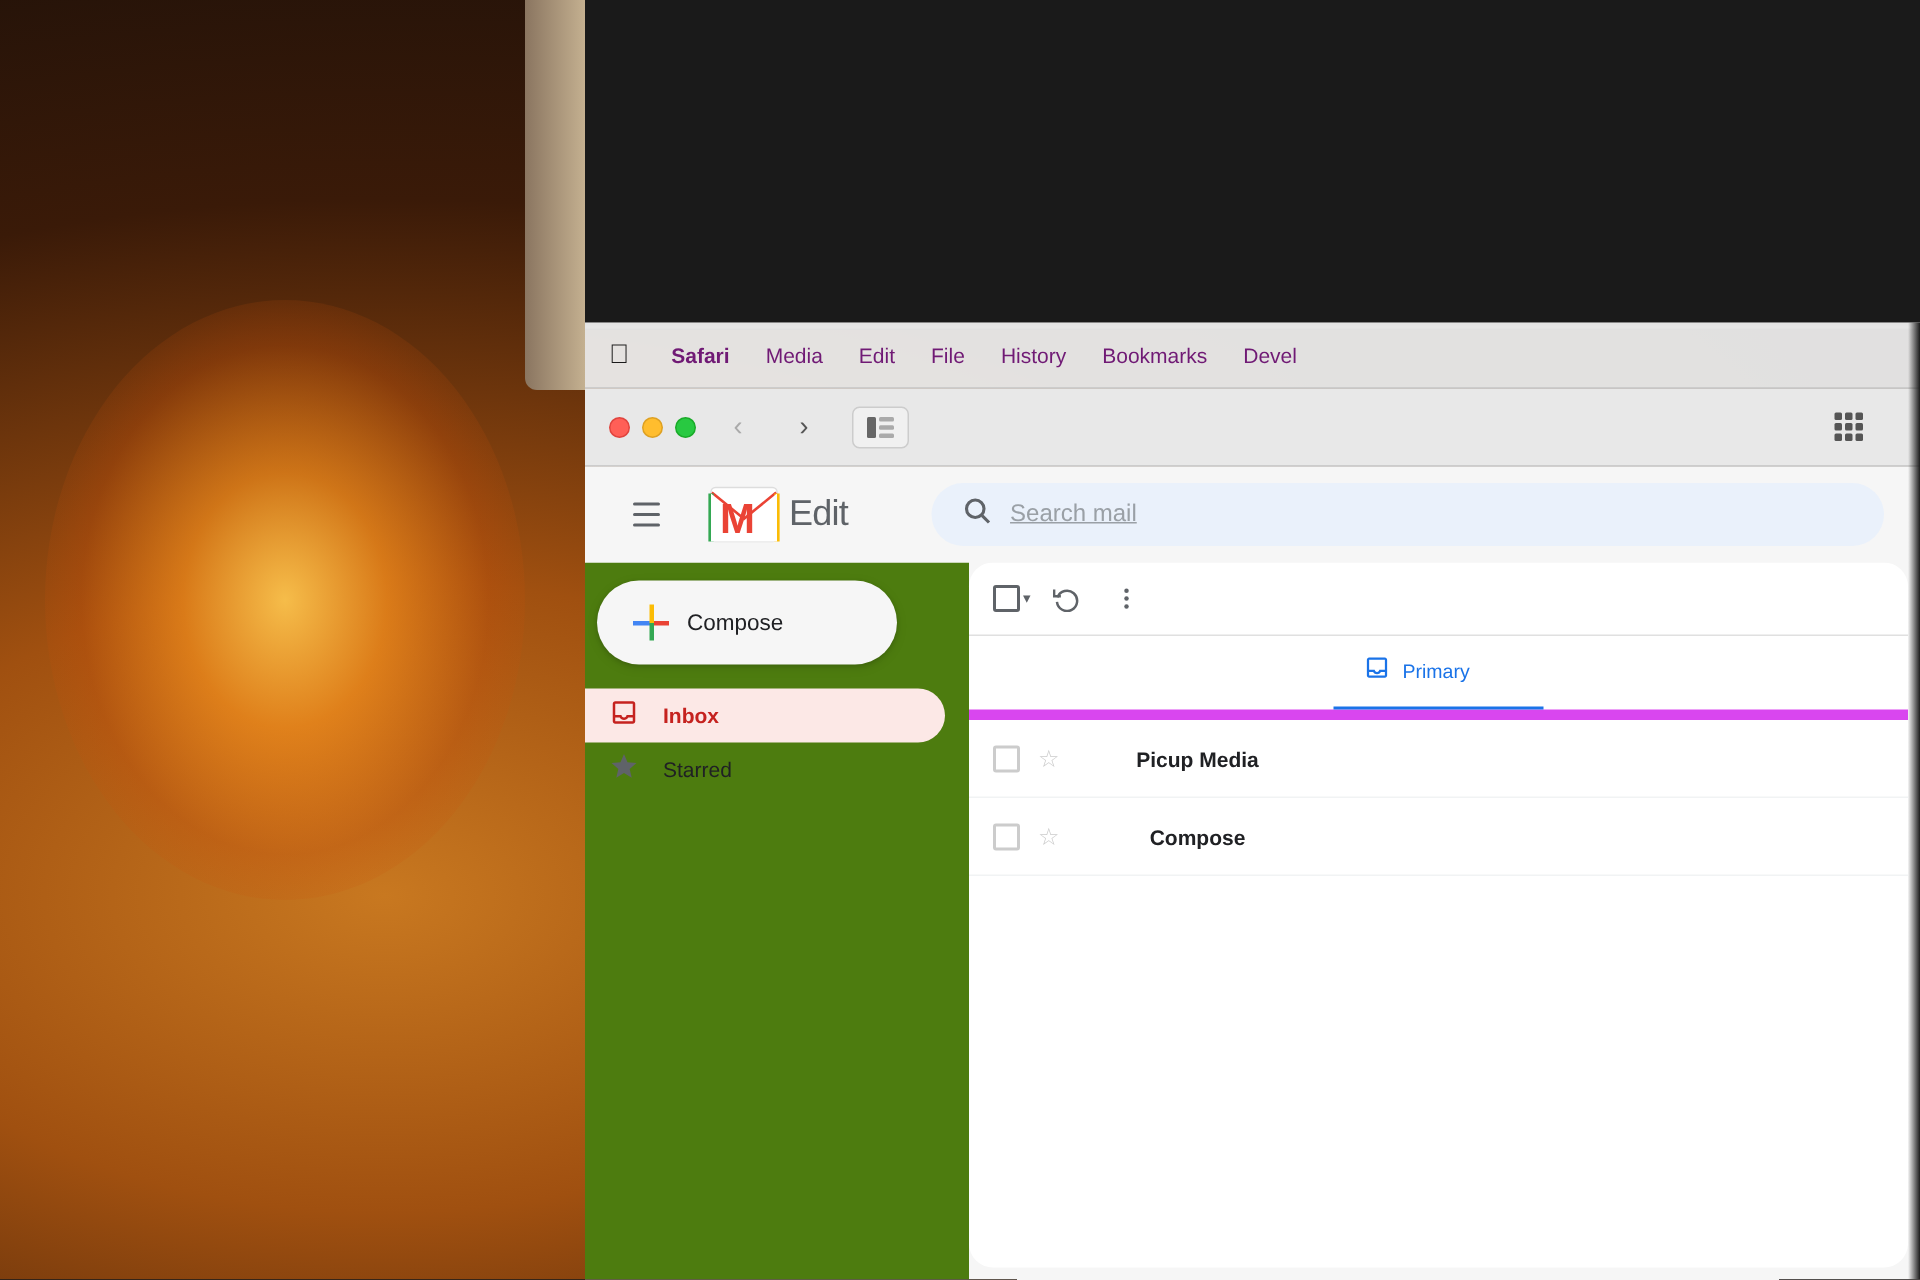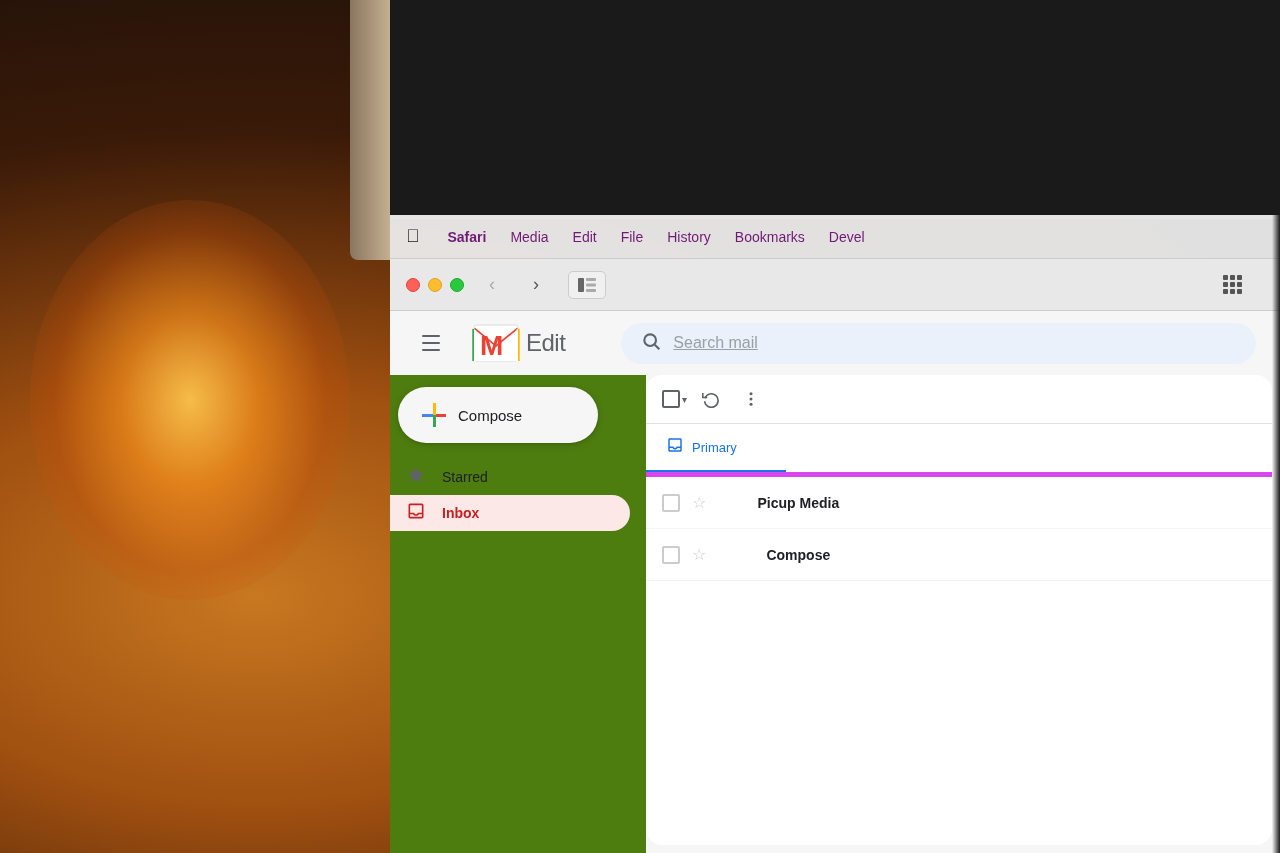--- a/index.html
+++ b/index.html
@@ -392,21 +392,22 @@
       background: transparent;
       cursor: pointer;
       border-radius: 50%;
       color: #5f6368;
       font-size: 18px;
     }
 
     
     .gmail-tabs {
       display: flex;
-      border-bottom: 5px solid #d946ef;
+      border-bottom: 7px solid #d946ef;
+      justify-content: center;
     }
 
     .gmail-tab {
       display: flex;
       align-items: center;
       gap: 8px;
       padding: 12px 20px;
       cursor: pointer;
       font-size: 13px;
       color: #5f6368;
@@ -606,36 +607,36 @@
       <div class="gmail-sidebar">
 
         <button class="compose-btn">
           <div class="compose-plus-icon">
             <div class="compose-plus-h"></div>
             <div class="compose-plus-v"></div>
           </div>
           <span>Compose</span>
         </button>
 
+        <div class="sidebar-nav-item active">
+          <span class="sidebar-nav-icon active">
+            <svg width="20" height="20" viewBox="0 0 24 24" fill="#c5221f">
+              <path d="M19 3H5c-1.1 0-2 .9-2 2v14c0 1.1.9 2 2 2h14c1.1 0 2-.9 2-2V5c0-1.1-.9-2-2-2zm0 16H5v-3h3.56c.69 1.19 1.97 2 3.45 2s2.75-.81 3.45-2H19v3zm0-5h-4.99c0 1.1-.9 1.99-2 1.99S10 15.1 10 14H5V5h14v9z"></path>
+            </svg>
+          </span>
+          <span class="sidebar-nav-label active">Inbox</span>
+        </div>
+
         <div class="sidebar-nav-item">
           <span class="sidebar-nav-icon">
             <svg width="20" height="20" viewBox="0 0 24 24" fill="#5f6368">
               <path d="M12 17.27L18.18 21l-1.64-7.03L22 9.24l-7.19-.61L12 2 9.19 8.63 2 9.24l5.46 4.73L5.82 21z"></path>
             </svg>
           </span>
           <span class="sidebar-nav-label">Starred</span>
-        </div>
-
-        <div class="sidebar-nav-item active">
-          <span class="sidebar-nav-icon active">
-            <svg width="20" height="20" viewBox="0 0 24 24" fill="#c5221f">
-              <path d="M19 3H5c-1.1 0-2 .9-2 2v14c0 1.1.9 2 2 2h14c1.1 0 2-.9 2-2V5c0-1.1-.9-2-2-2zm0 16H5v-3h3.56c.69 1.19 1.97 2 3.45 2s2.75-.81 3.45-2H19v3zm0-5h-4.99c0 1.1-.9 1.99-2 1.99S10 15.1 10 14H5V5h14v9z"></path>
-            </svg>
-          </span>
-          <span class="sidebar-nav-label active">Inbox</span>
         </div>
 
 
       </div>
 
       <div class="gmail-main">
 
         <div class="gmail-toolbar">
           <div class="checkbox-wrap">
             <div class="checkbox-sq"></div>

